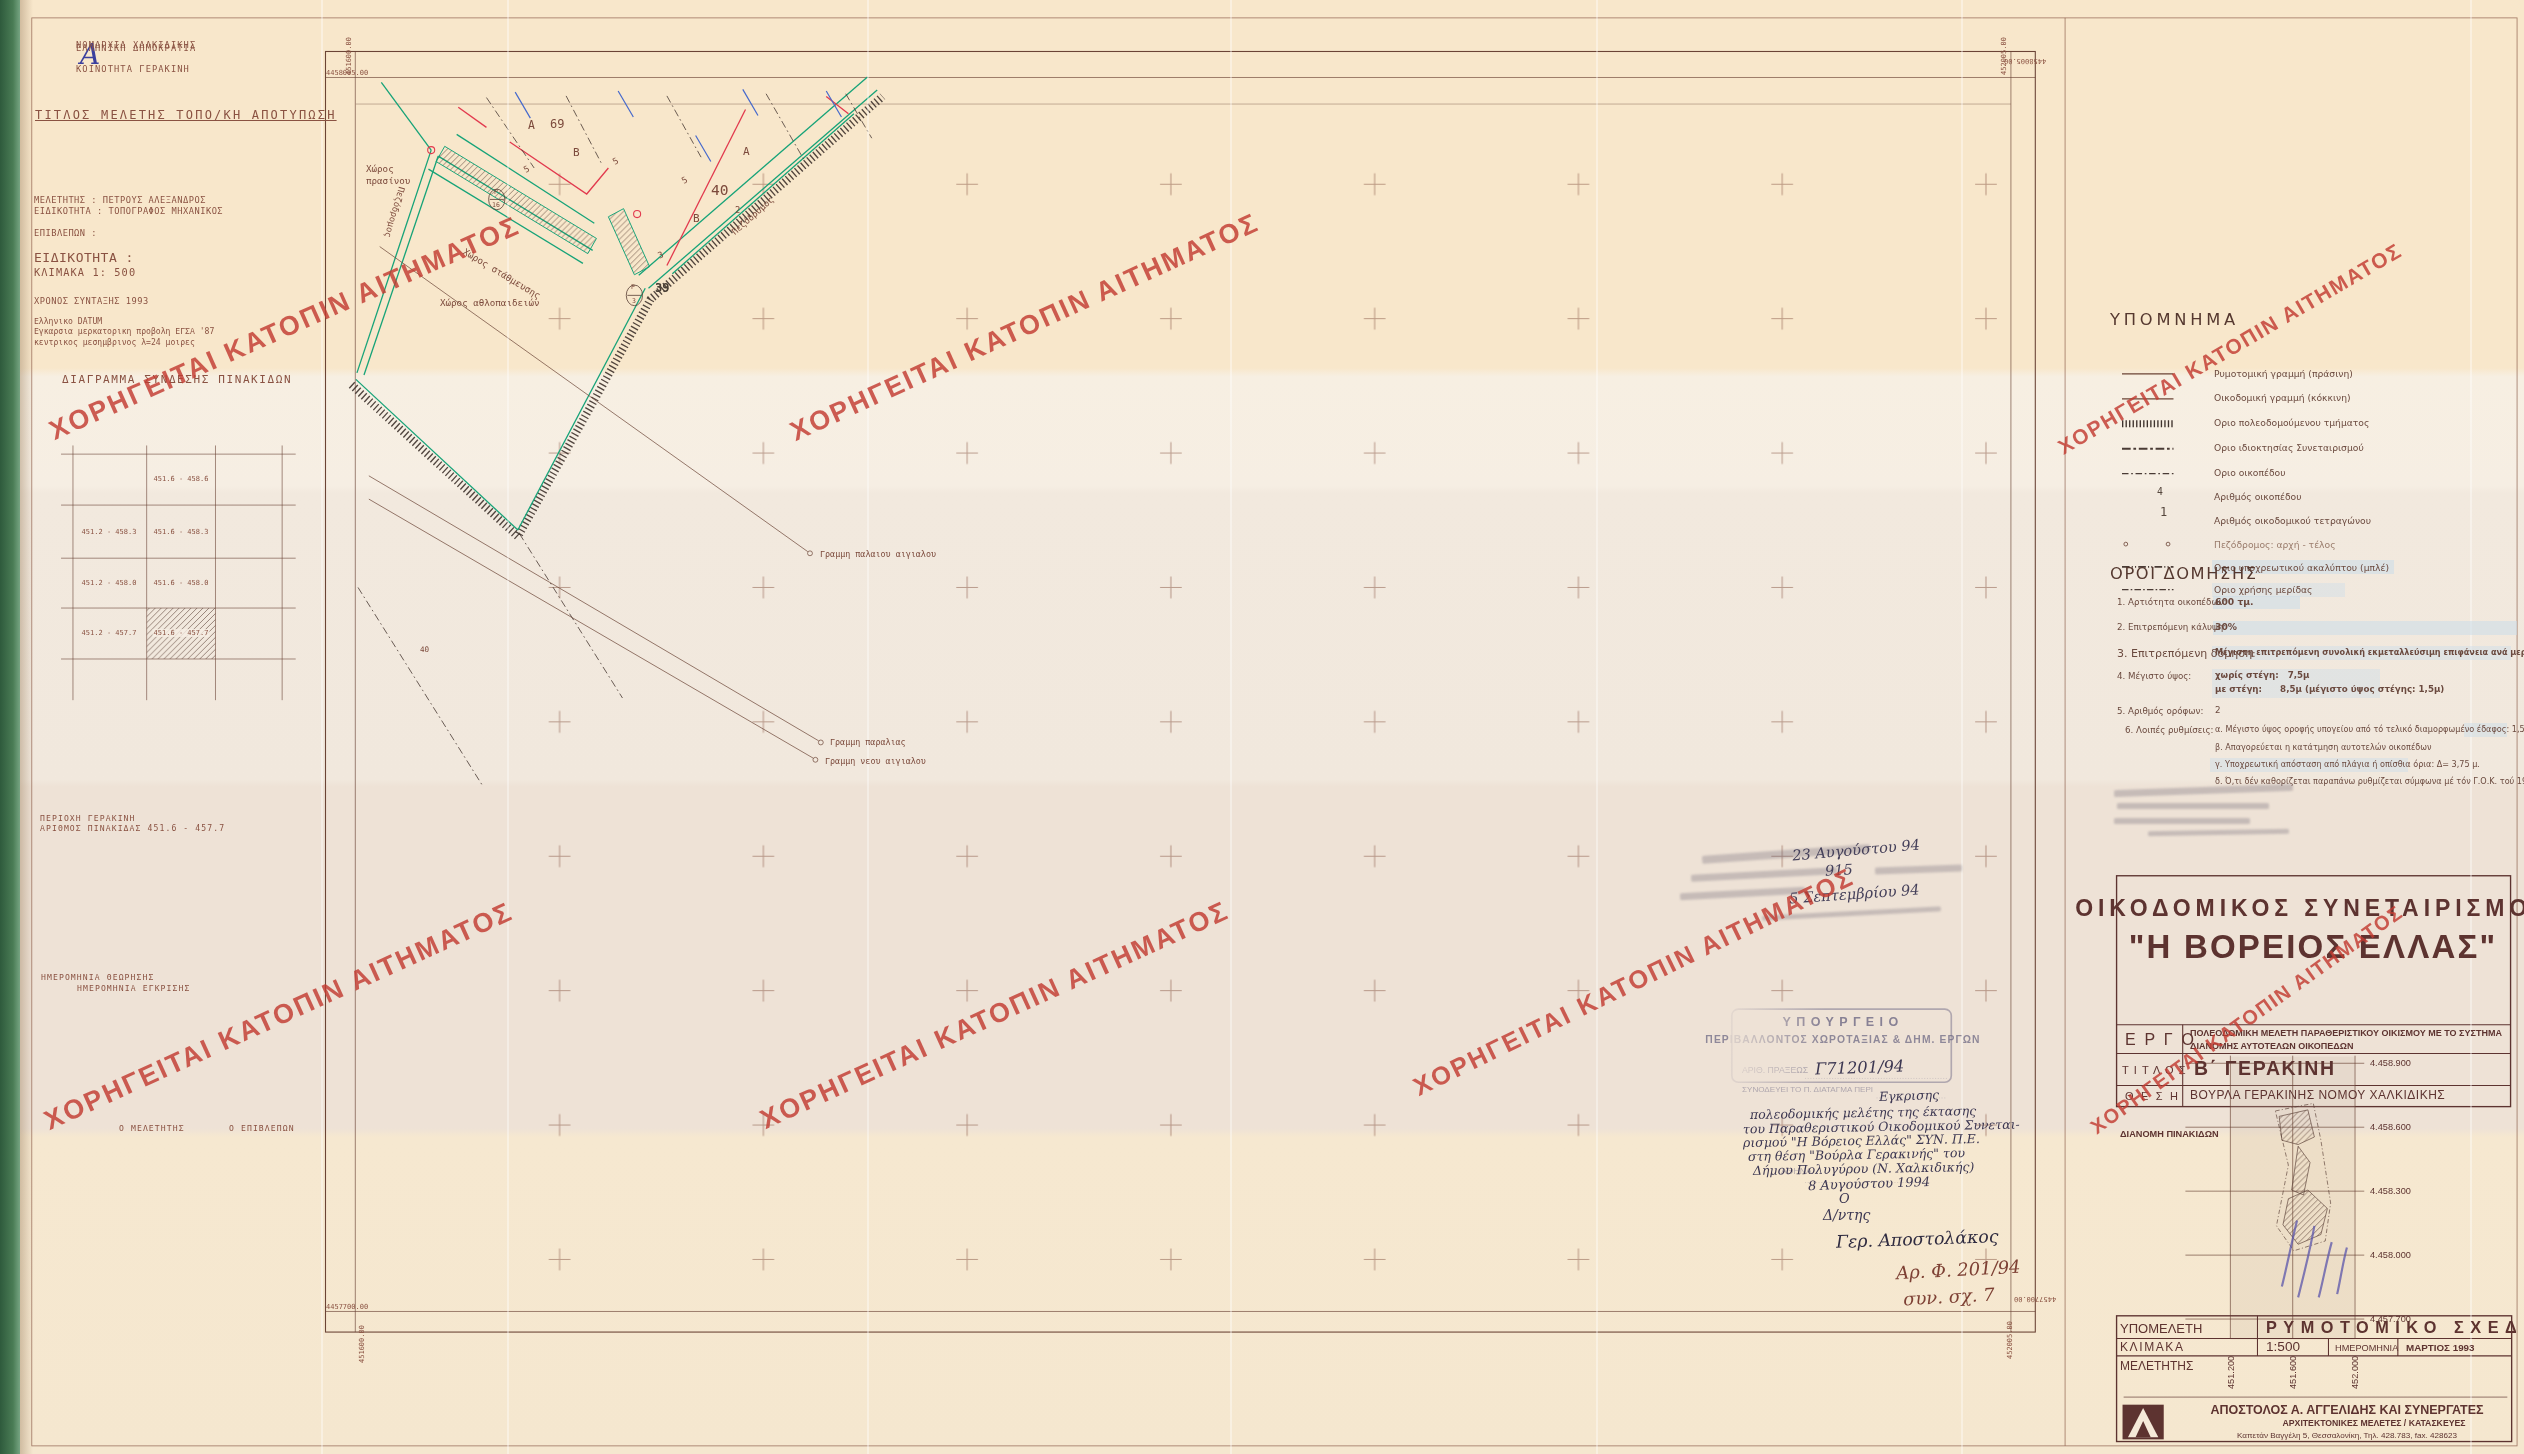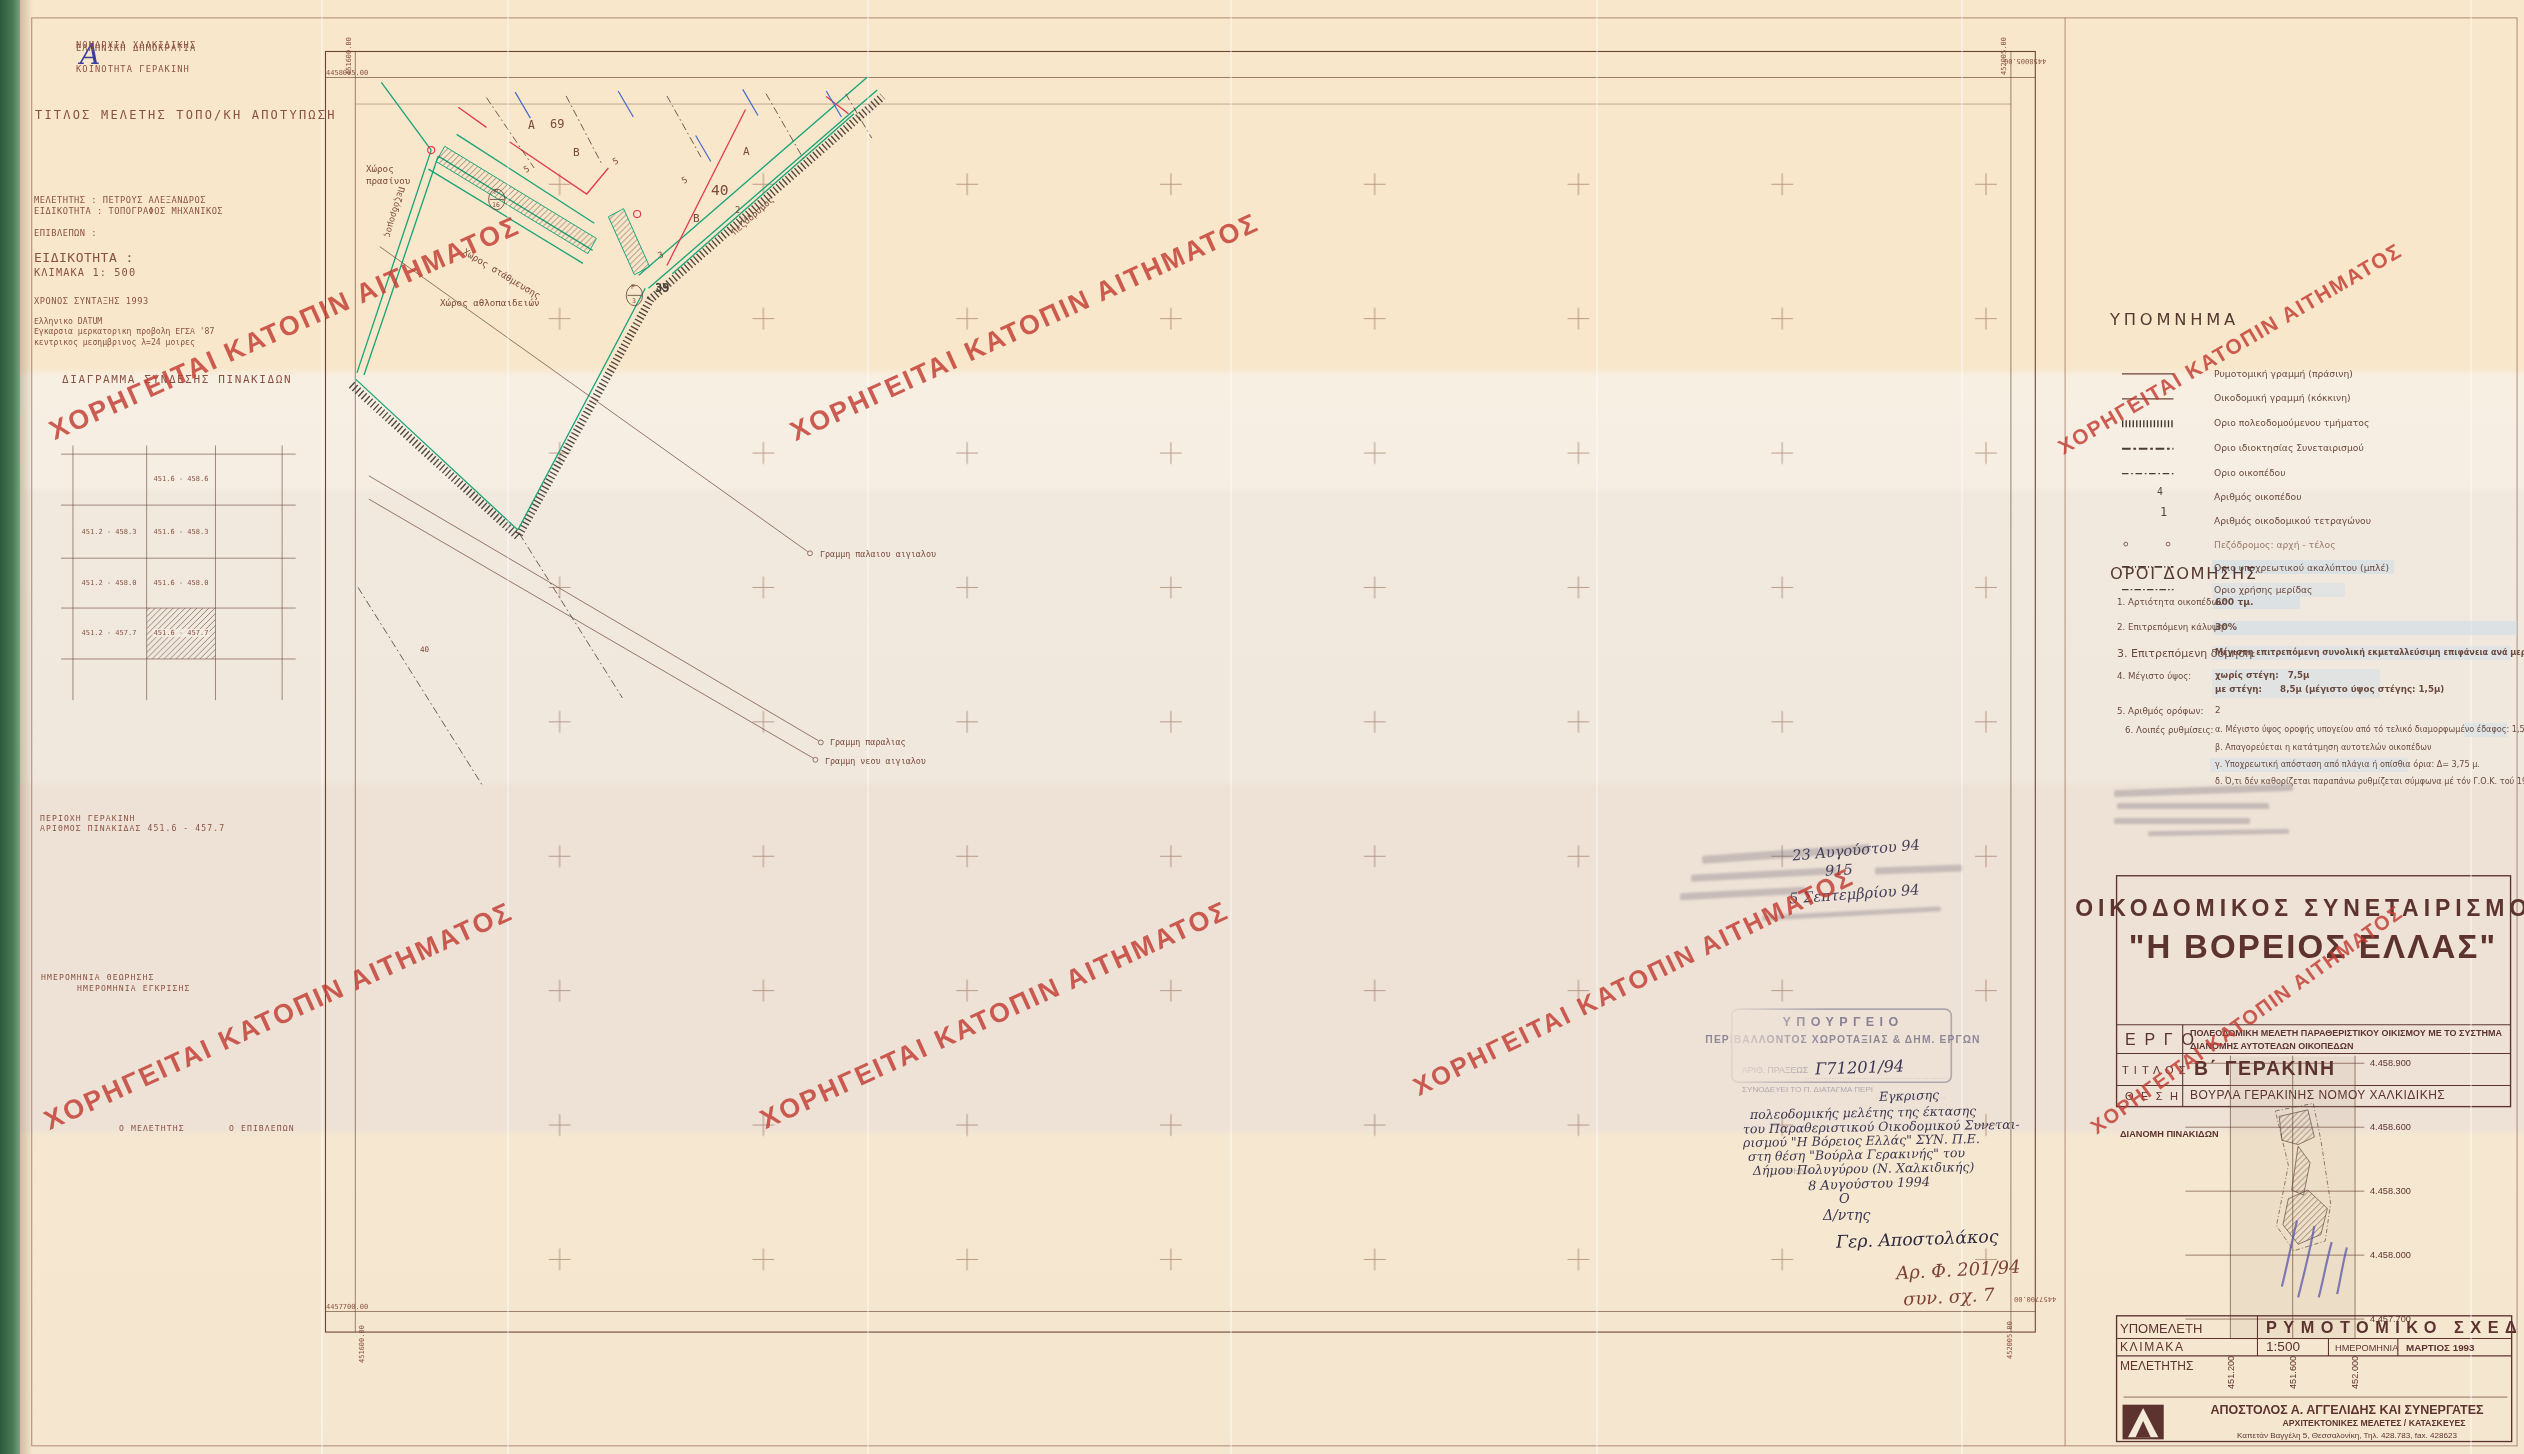--- a/index.html
+++ b/index.html
@@ -216,21 +216,21 @@
 <div class="crease" style="left:1961px;"></div>
 <div class="crease" style="left:2470px;"></div>
 
 <div class="t hand" style="left:80px;top:38px;font-size:28px;color:#3b3f9e;">
   <span>Α</span></div>
 
 <div class="t mono" style="left:76px;top:43px;font-size:8.7px;letter-spacing:1.1px;">ΕΛΛΗΝΙΚΗ ΔΗΜΟΚΡΑΤΙΑ</div>
 <div class="t mono" style="left:76px;top:40px;font-size:8.7px;letter-spacing:1.1px;">ΝΟΜΑΡΧΙΑ ΧΑΛΚΙΔΙΚΗΣ</div>
 <div class="t mono" style="left:76px;top:64px;font-size:8.7px;letter-spacing:1.1px;">ΚΟΙΝΟΤΗΤΑ ΓΕΡΑΚΙΝΗ</div>
 
-<div class="t mono" style="left:35px;top:108px;font-size:12px;letter-spacing:2.2px;">ΤΙΤΛΟΣ ΜΕΛΕΤΗΣ ΤΟΠΟ/ΚΗ ΑΠΟΤΥΠΩΣΗ</div>
+<div class="t mono" style="left:35px;top:108px;font-size:12px;letter-spacing:2.2px;text-decoration:underline;">ΤΙΤΛΟΣ ΜΕΛΕΤΗΣ ΤΟΠΟ/ΚΗ ΑΠΟΤΥΠΩΣΗ</div>
 <div class="t mono" style="left:34px;top:195px;font-size:8.7px;letter-spacing:0.5px;">ΜΕΛΕΤΗΤΗΣ : ΠΕΤΡΟΥΣ ΑΛΕΞΑΝΔΡΟΣ</div>
 <div class="t mono" style="left:34px;top:206px;font-size:8.7px;letter-spacing:0.5px;">ΕΙΔΙΚΟΤΗΤΑ : ΤΟΠΟΓΡΑΦΟΣ ΜΗΧΑΝΙΚΟΣ</div>
 <div class="t mono" style="left:34px;top:228px;font-size:8.7px;letter-spacing:0.5px;">ΕΠΙΒΛΕΠΩΝ :</div>
 <div class="t mono" style="left:34px;top:250px;font-size:13px;letter-spacing:0.5px;">ΕΙΔΙΚΟΤΗΤΑ :</div>
 <div class="t mono" style="left:34px;top:266px;font-size:10.3px;letter-spacing:1.1px;">ΚΛΙΜΑΚΑ 1: 500</div>
 <div class="t mono" style="left:34px;top:296px;font-size:8.7px;letter-spacing:0.5px;">ΧΡΟΝΟΣ ΣΥΝΤΑΞΗΣ 1993</div>
 <div class="t mono" style="left:34px;top:316px;font-size:8.1px;">Ελληνικο DATUM</div>
 <div class="t mono" style="left:34px;top:326px;font-size:8.1px;">Εγκαρσια μερκατορικη προβολη ΕΓΣΑ '87</div>
 <div class="t mono" style="left:34px;top:337px;font-size:8.1px;">κεντρικος μεσημβρινος λ=24 μοιρες</div>
 

